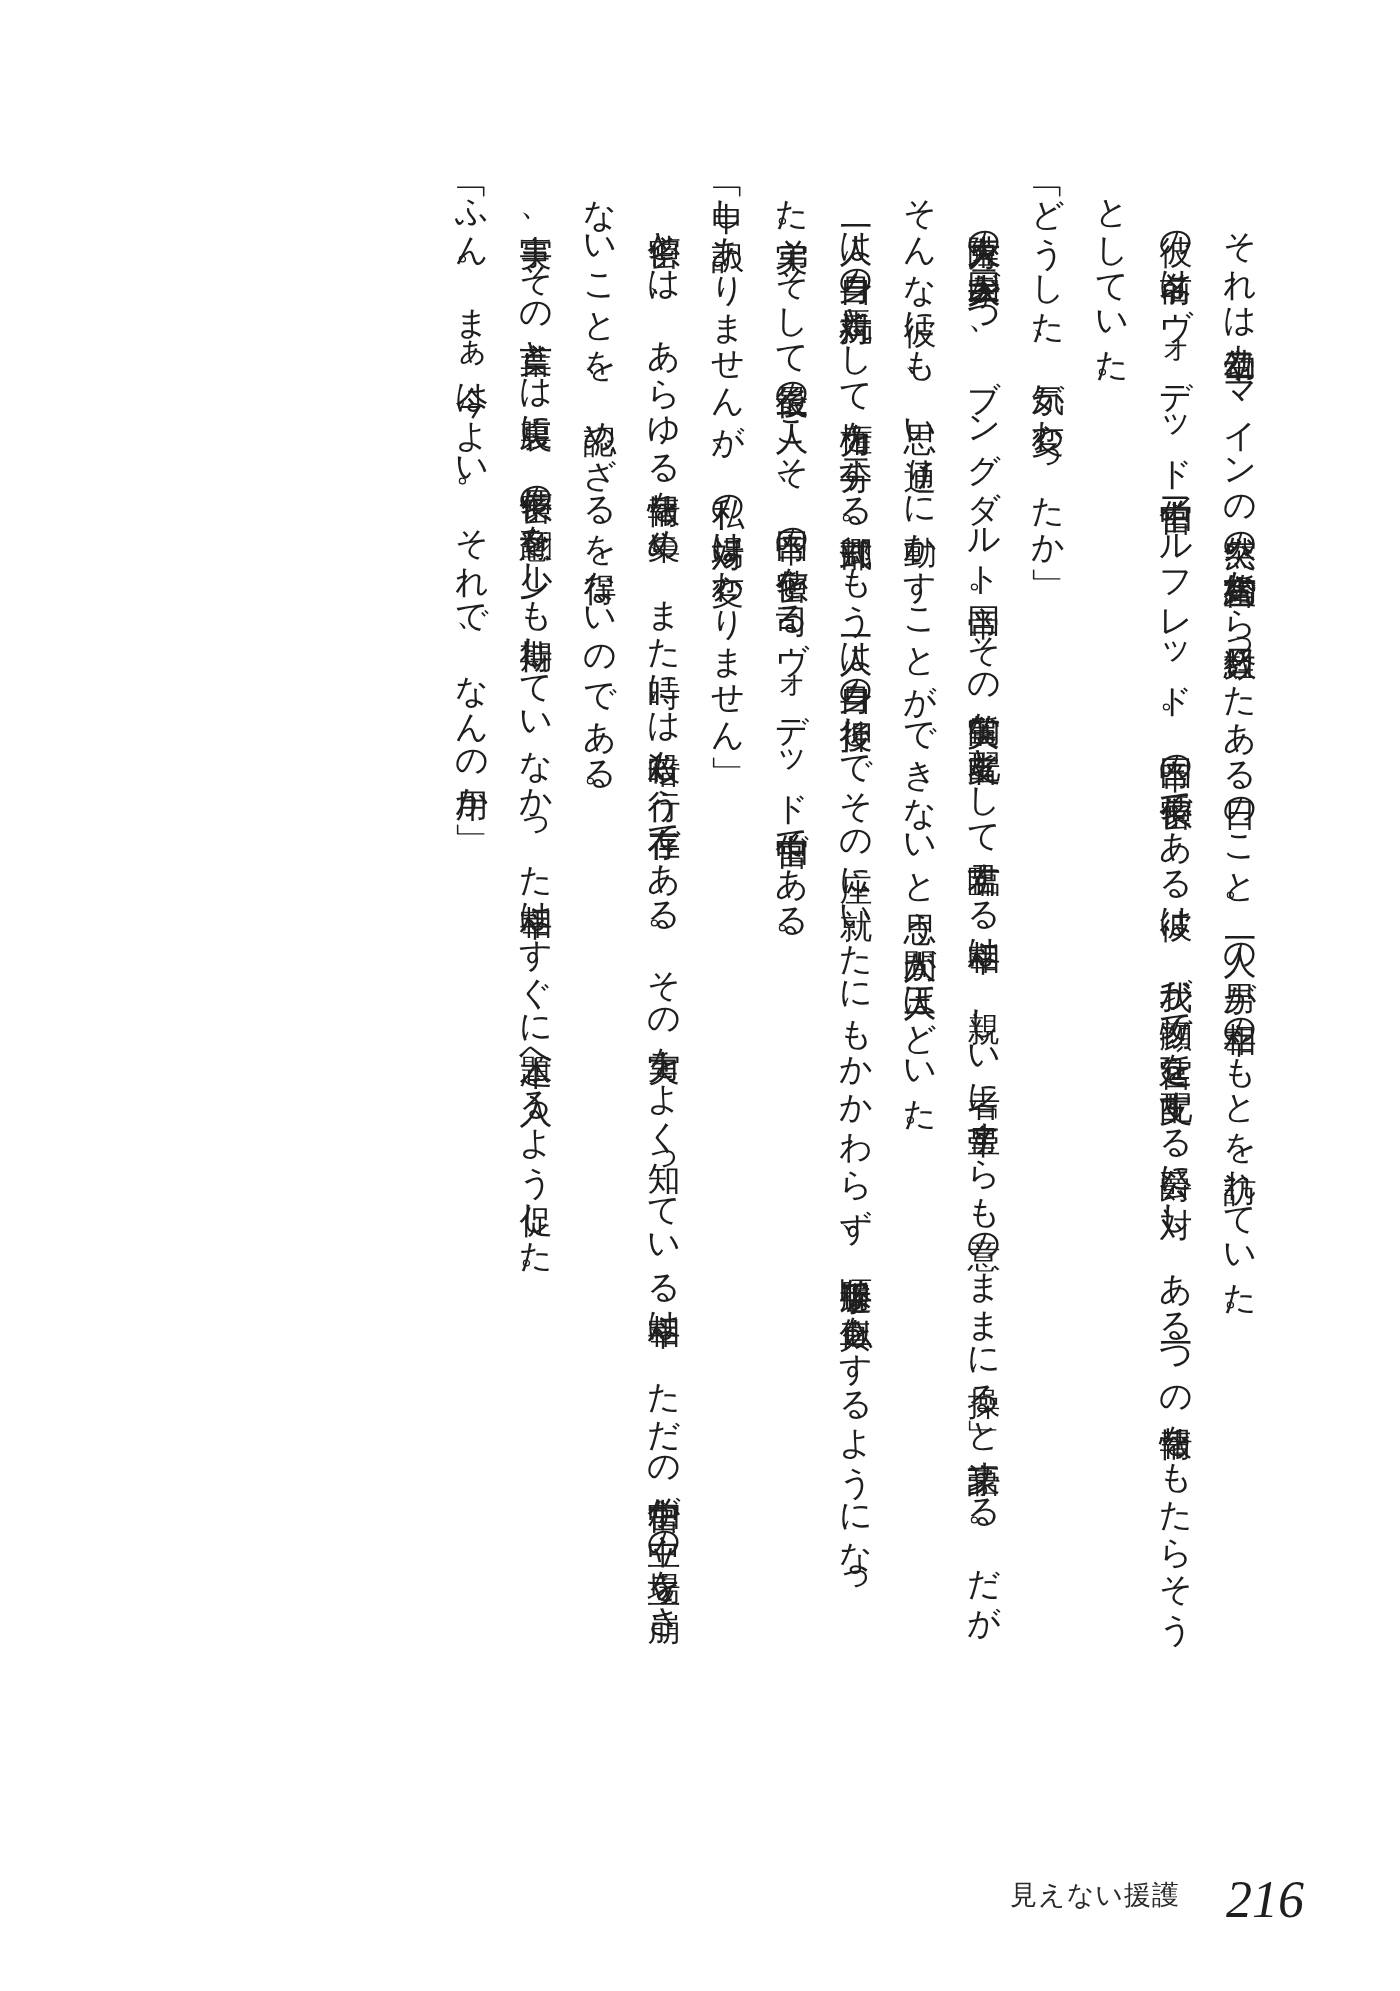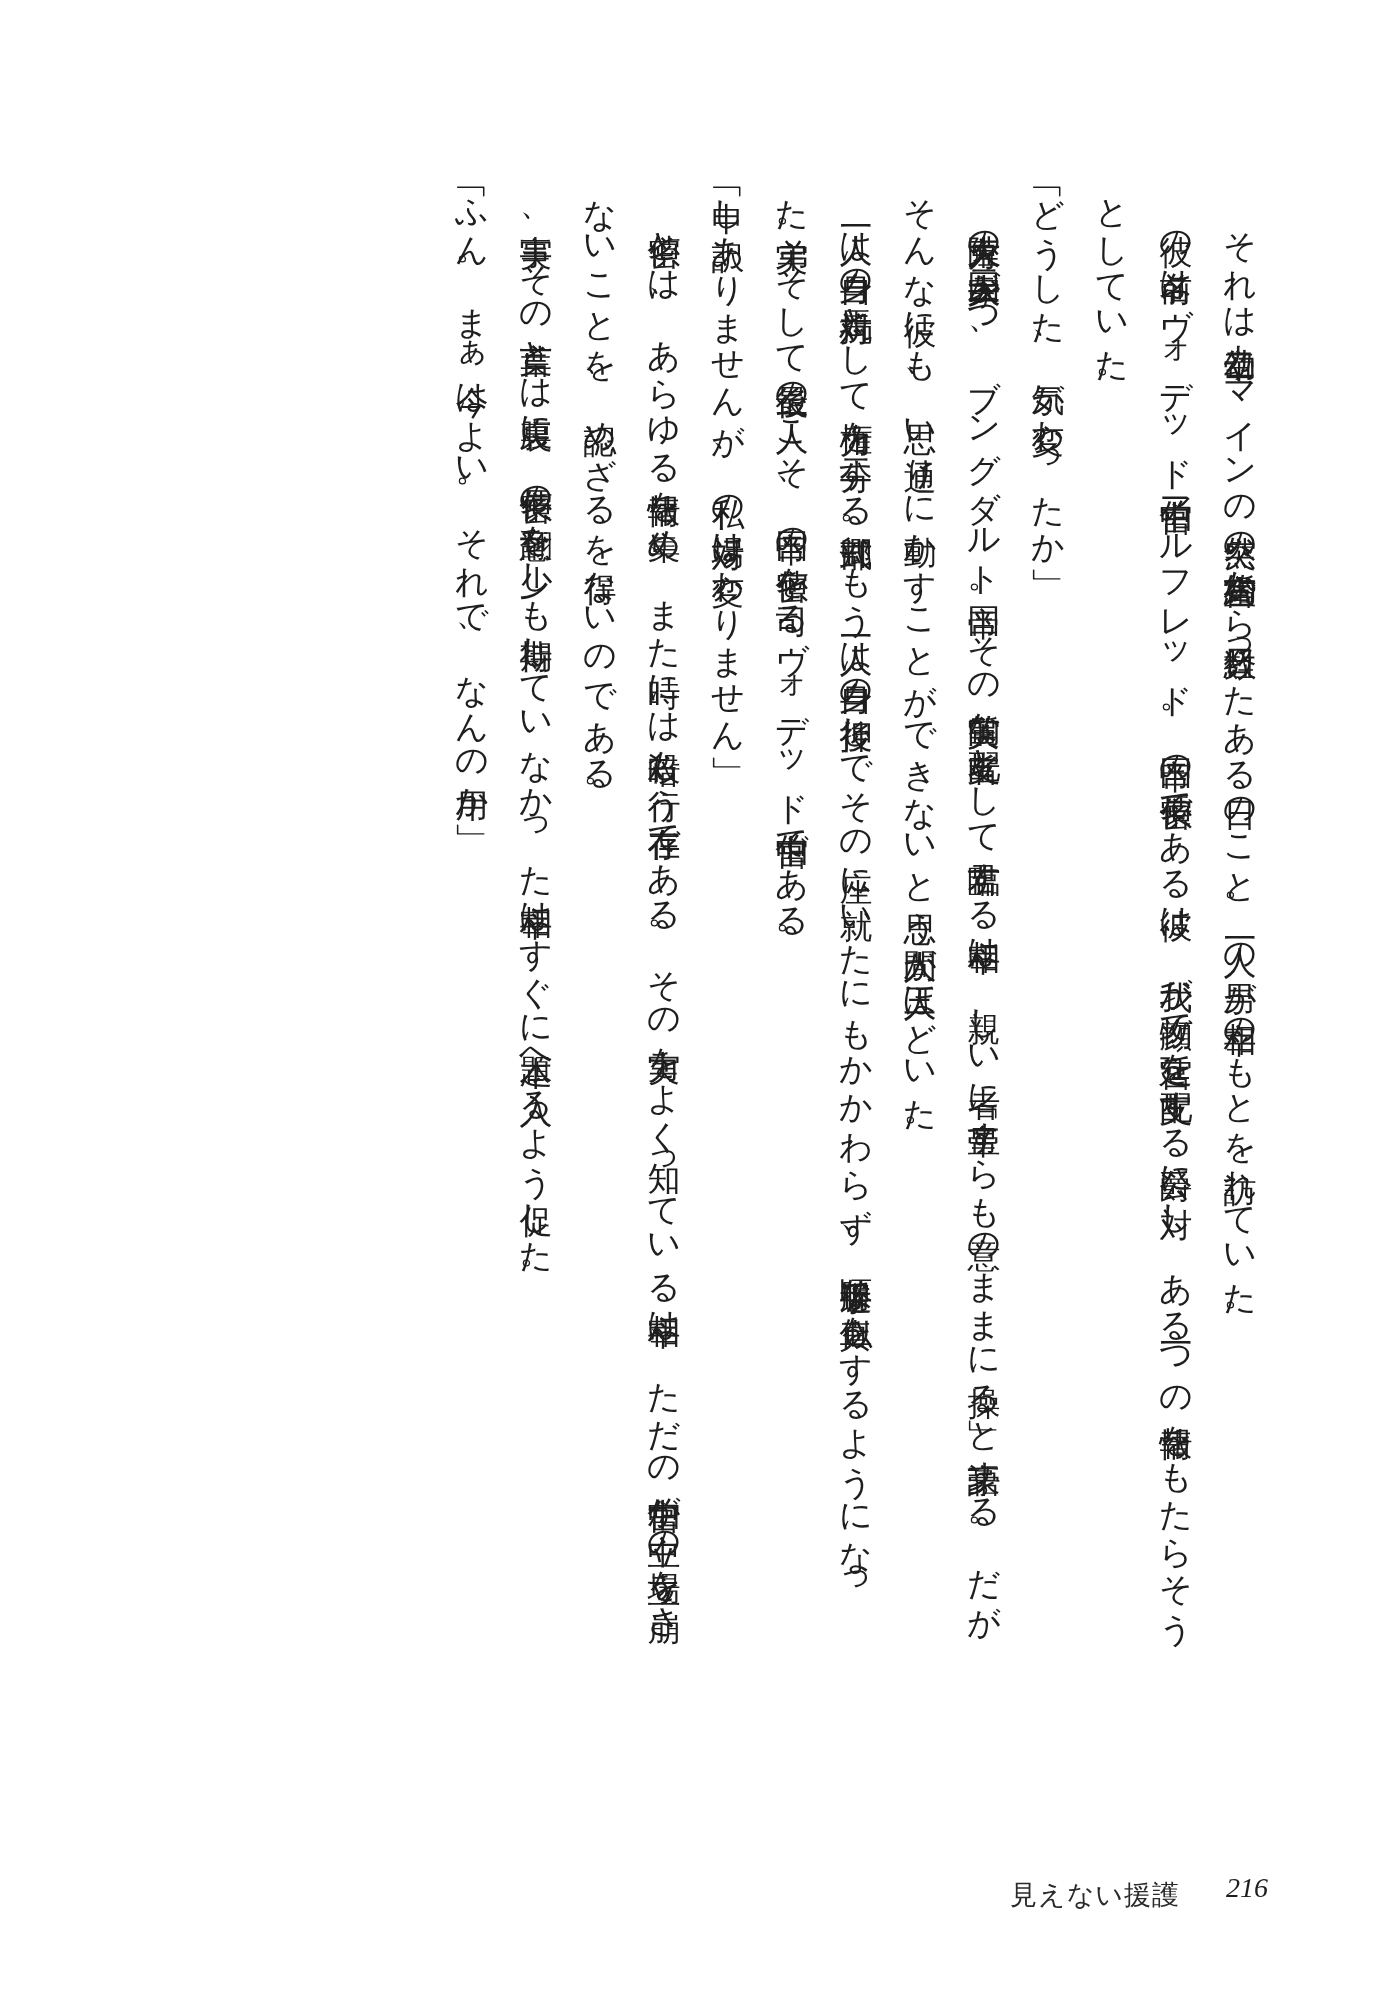--- a/index.html
+++ b/index.html
@@ -48,21 +48,21 @@
     letter-spacing: 1px;
     color: #2a2a2a;
     white-space: nowrap;
   }
   .page-number {
     position: absolute;
     left: 1226px;
     top: 1874px;
     font-family: "Liberation Serif", "DejaVu Serif", serif;
     font-style: italic;
-    font-size: 28px;
+    font-size: 52px;
     line-height: 1;
     color: #1e1e1e;
   }
 </style>
 </head>
 <body>
 
 <div class="page">
 
   <div class="text-block">

